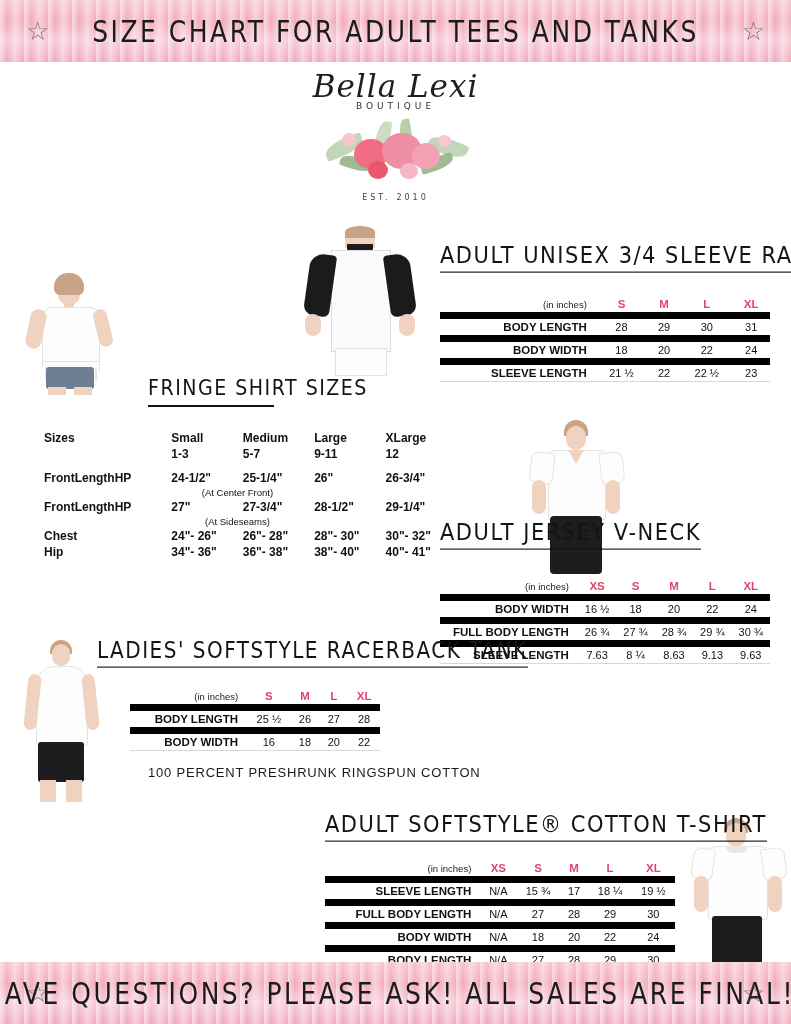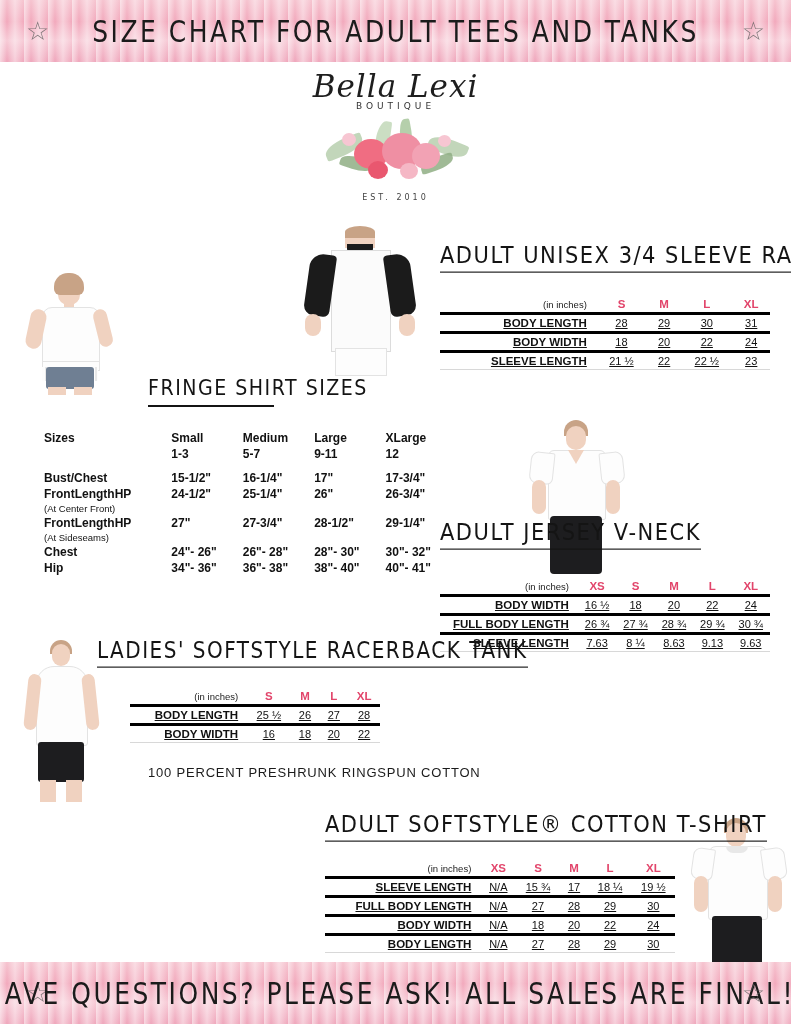--- a/index.html
+++ b/index.html
@@ -138,40 +138,41 @@
     font-weight: normal;
     font-size: 9.5px;
     color: #222;
     padding-right: 9px;
   }
   table.size thead th.colhead {
     color: #e2456b;
     font-weight: bold;
     font-size: 11.5px;
   }
-  table.size tbody tr { border-top: 3px solid #000000; text-decoration: underline; }
+  table.size tbody tr { border-top: 7px solid #000000; }
   table.size tbody tr:last-child { border-bottom: 1px solid #d8d8d8; }
 
   
   table.fringe {
     position: absolute;
     border-collapse: collapse;
     font-family: "Liberation Sans", sans-serif;
     font-size: 12px;
     color: #111;
   }
   table.fringe td, table.fringe th {
     padding: 1px 4px;
     text-align: left;
     white-space: nowrap;
     font-weight: bold;
   }
   table.fringe td.sub {
     font-weight: normal;
     font-size: 9.5px;
+    text-align: center;
   }
   table.fringe td.lbl { padding-right: 10px; }
 
   .note {
     position: absolute;
     font-family: Liberation Sans, sans-serif;
     font-size: 13px;
     letter-spacing: .8px;
     color: #1b1b1b;
   }
@@ -312,27 +313,20 @@
       <td class="lbl"></td>
       <td style="padding-left:30px;">1-3</td>
       <td style="padding-left:22px;">5-7</td>
       <td style="padding-left:22px;">9-11</td>
       <td style="padding-left:22px;margin-top:23px;">12</td>
     </tr>
     <tr style="height:8px;">
         <td colspan="5"></td>
       </tr>
     <tr>
-      <td class="lbl">Bust/Chest</td>
-      <td style="padding-left:30px;">15-1/2"</td>
-      <td style="padding-left:22px;">16-1/4"</td>
-      <td style="padding-left:22px;">17"</td>
-      <td style="padding-left:22px;">17-3/4"</td>
-    </tr>
-    <tr>
       <td class="lbl">FrontLengthHP</td>
       <td style="padding-left:30px;">24-1/2"</td>
       <td style="padding-left:22px;">25-1/4"</td>
       <td style="padding-left:22px;">26"</td>
       <td style="padding-left:22px;">26-3/4"</td>
     </tr>
     <tr>
       <td class="sub" colspan="5">(At Center Front)</td>
     </tr>
     <tr>

